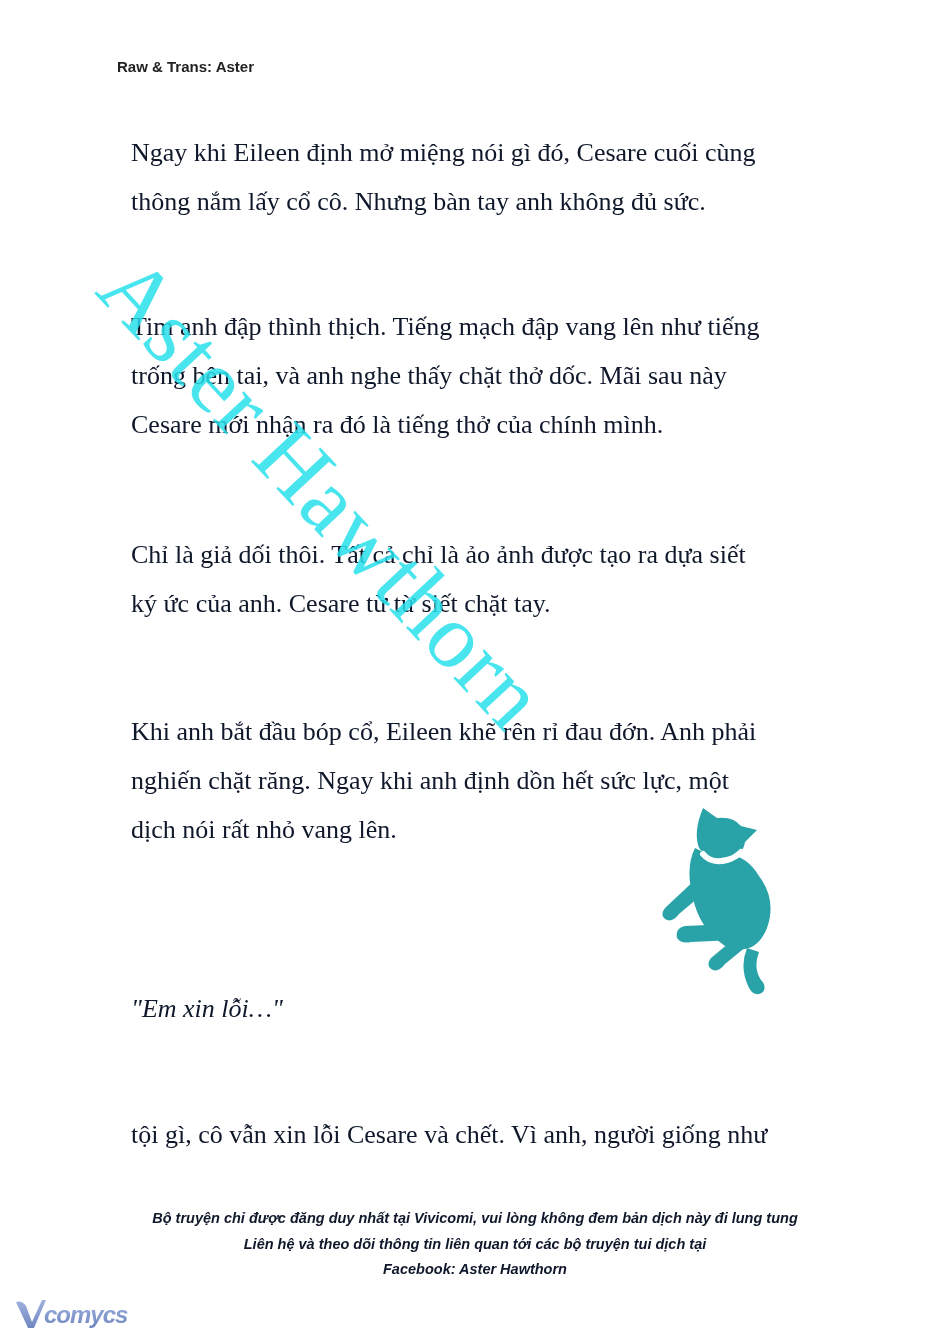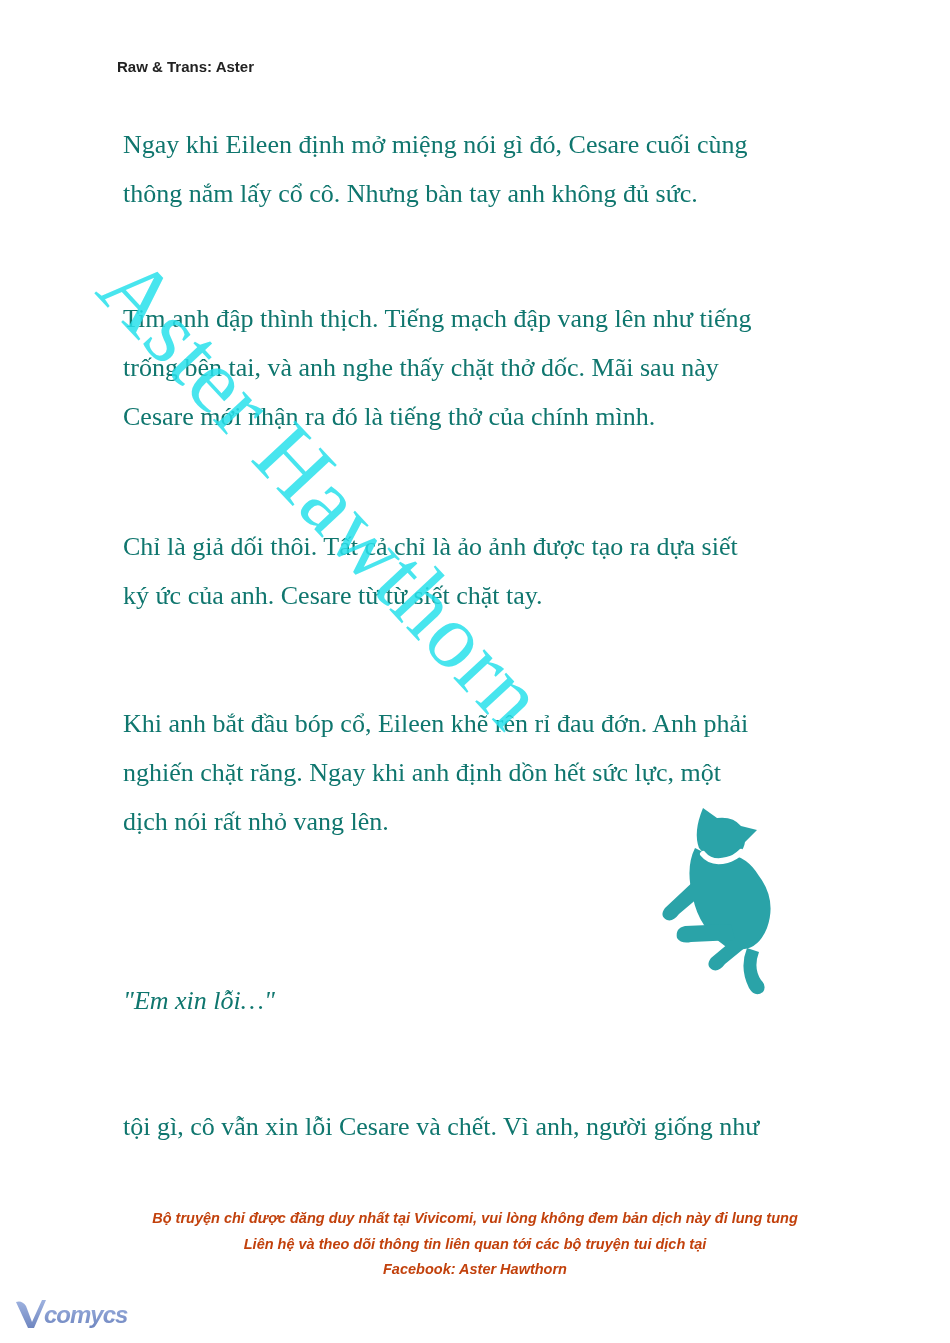--- a/index.html
+++ b/index.html
@@ -7,29 +7,29 @@
     width: 950px; height: 1343px; background: #ffffff;
     position: relative; overflow: hidden;
   }
   .page { position: absolute; left: 0; top: 0; width: 950px; height: 1343px; }
   .credit {
     position: absolute; left: 117px; top: 58px;
     font-family: "Liberation Sans", sans-serif; font-size: 15px; color: #222; font-weight: bold;
   }
   .para {
     position: absolute; left: 115px; width: 720px;
-    font-family: "Liberation Serif", serif; font-size: 26px; color: #0f766e;
-    line-height: 49px; margin: 8px;
+    font-family: "Liberation Serif", serif; font-size: 26px; color: #0f172a;
+    line-height: 49px; margin: 16px;
   }
   .para .line { display: block; white-space: nowrap; }
   .para.italic { font-style: italic; }
   .footer {
     position: absolute; left: 0; width: 950px; text-align: center;
     font-family: "Liberation Sans", sans-serif; font-style: italic; font-weight: bold;
-    font-size: 14.5px; color: #c2410c;
+    font-size: 14.5px; color: #0f172a;
   }
   .watermark {
     position: absolute; left: 95px; top: 570px;
     transform-origin: 0 0; transform: rotate(47deg);
     font-family: "Liberation Serif", serif; font-size: 92px;
     color: rgba(40, 225, 235, 0.85); white-space: nowrap; letter-spacing: 1px;
     pointer-events: none; line-height: 1;
     margin-top: -60px;
   }
   .cat { position: absolute; left: 655px; top: 808px; width: 130px; height: 190px; }

